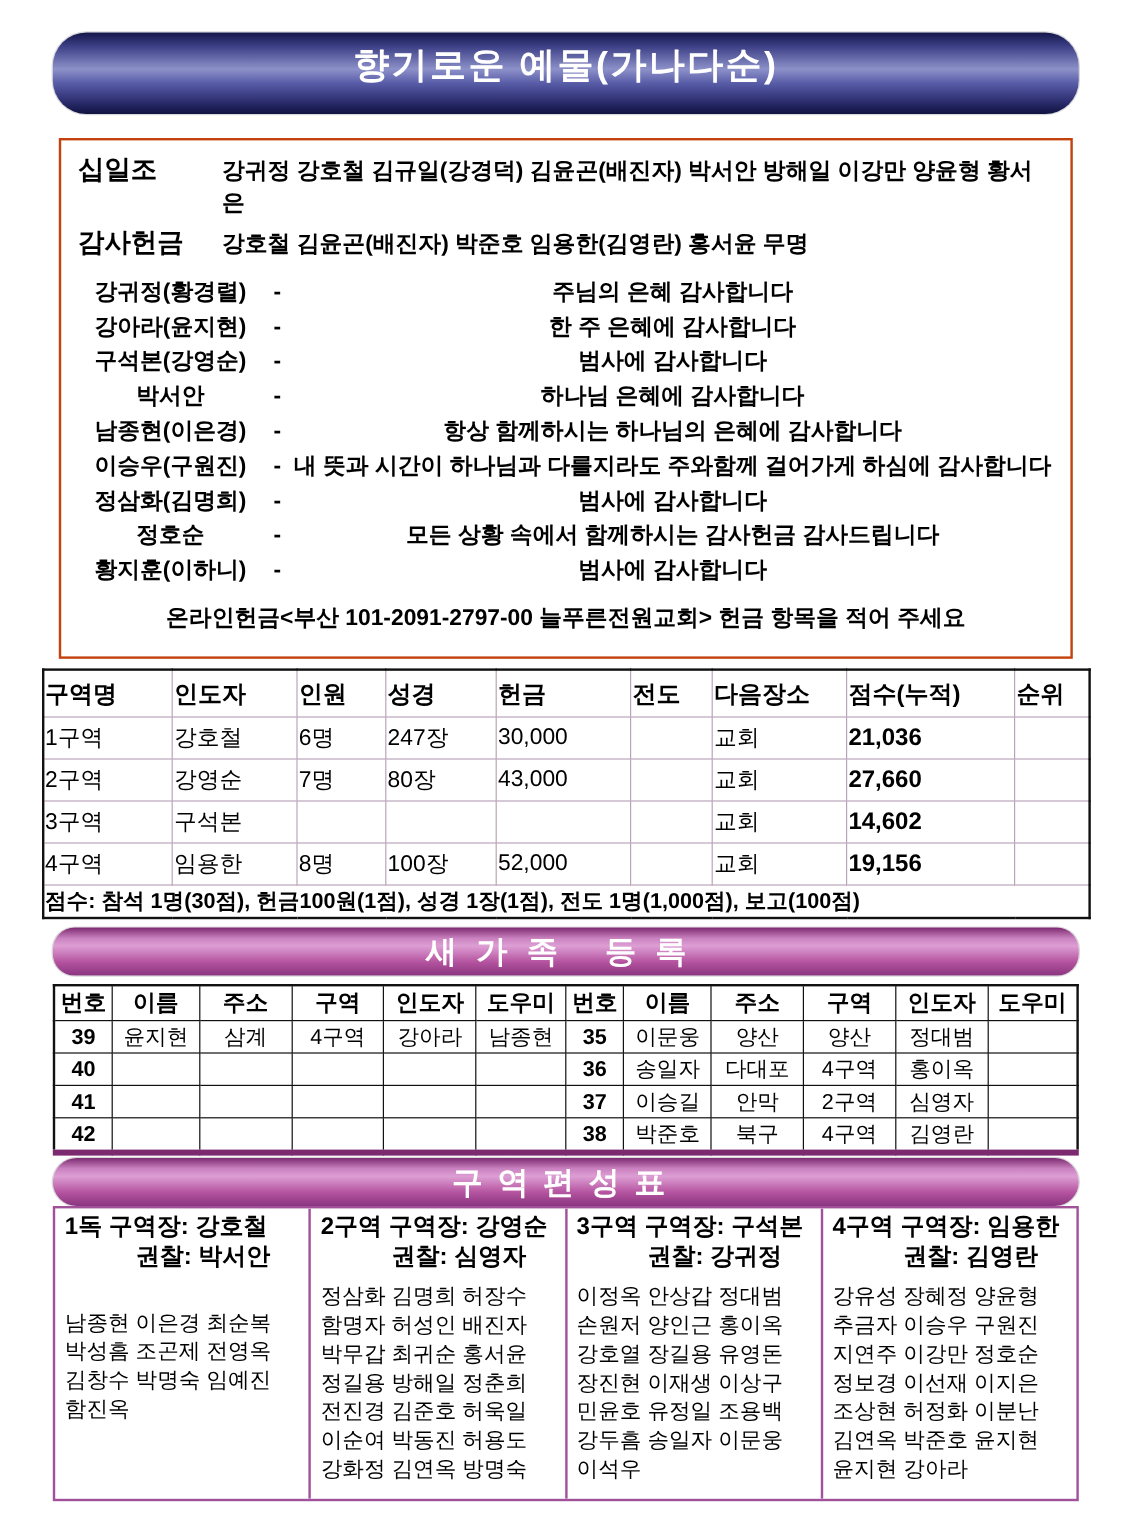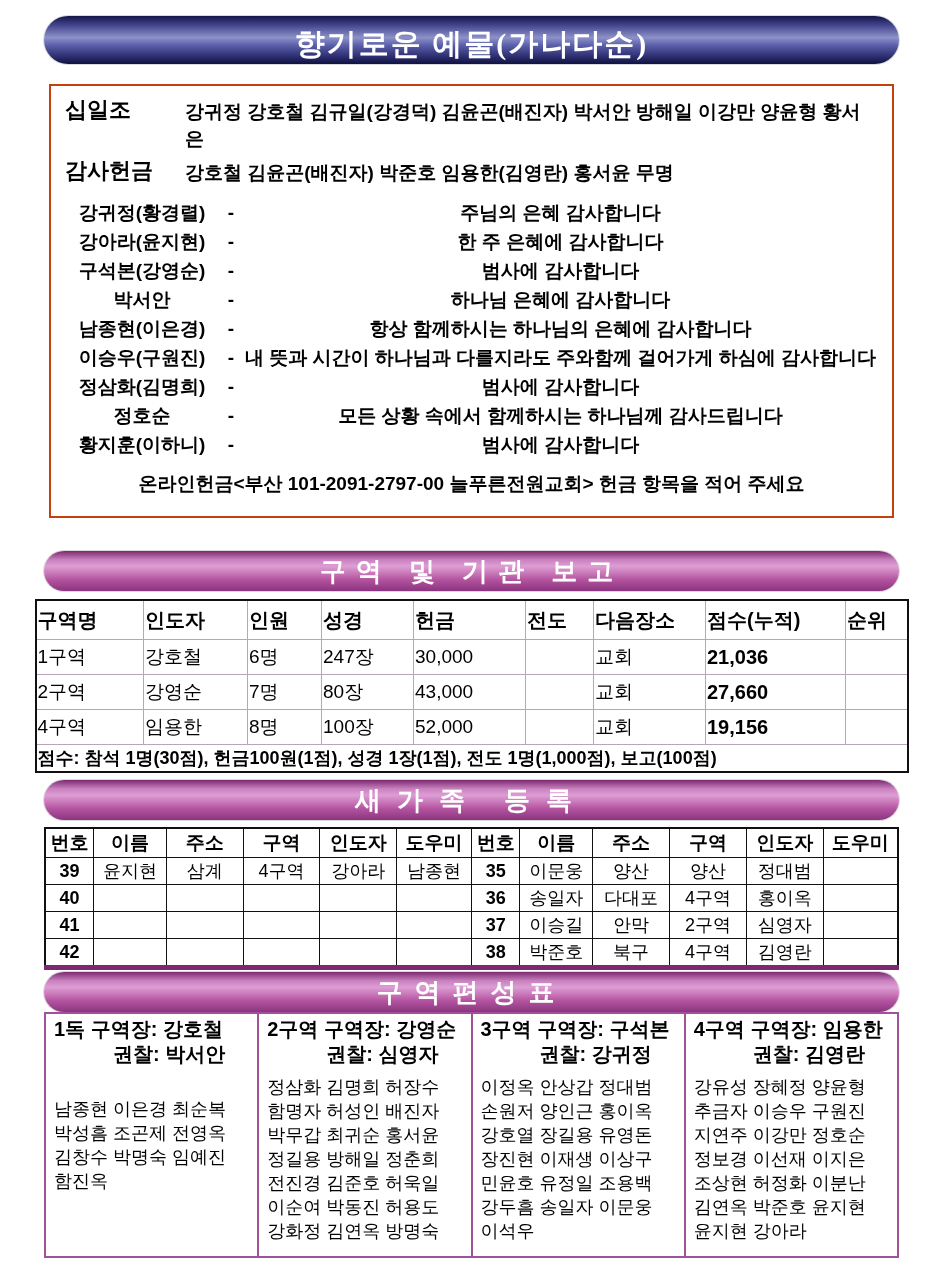--- a/index.html
+++ b/index.html
@@ -2,29 +2,28 @@
 <html><head>
 <meta charset="utf-8">
 <style>
   html,body{margin:0;padding:0;background:#fff;}
   body{width:943px;height:1280px;font-family:"Liberation Sans","DejaVu Sans",sans-serif;color:#000;}
   .page{position:relative;width:943px;height:1280px;background:#fff;overflow:hidden;}
 
   .banner{margin:0 auto;border-radius:28px;color:#fff;text-align:center;font-weight:bold;
           box-shadow:0 0 0 1px rgba(0,0,0,0.15);}
   .banner.blue{
-    width:855px;height:48px;line-height:56px;font-size:30px;margin-top:16px;letter-spacing:2px;
+    width:855px;height:68px;line-height:56px;font-size:30px;margin-top:27px;letter-spacing:2px;
     background:linear-gradient(180deg,#14164a 0%,#3f4288 18%,#8d91c9 45%,#595da8 62%,#2b2d6e 85%,#101240 100%);
-    font-family:Liberation Serif, serif;
   }
   .banner.pink{
     width:855px;height:40px;line-height:40px;font-size:26px;
     background:linear-gradient(180deg,#7c2a70 0%,#c981bf 22%,#dd9ed4 38%,#b4539f 72%,#8a3580 100%);
   }
-  .sp10{letter-spacing:10px;} .sp16{letter-spacing:16px;} .sp12{letter-spacing:12px;}
+  .sp10{letter-spacing:10px;} .sp16{letter-spacing:16px;border-radius:18px;} .sp12{letter-spacing:12px;}
   .mt33{margin-top:33px;} .mt7{margin-top:7px;} .mt2{margin-top:2px;}
 
   .offer-box{width:845px;height:434px;margin:20px auto 0;border:2px solid #c2410c;
              padding:10px 14px 0;box-sizing:border-box;overflow:hidden;}
   .offer-row{display:flex;margin-bottom:5px;}
   .offer-label{width:120px;flex:none;font-size:22px;font-weight:bold;line-height:28px;}
   .offer-val{flex:1;font-size:19px;font-weight:bold;line-height:27px;padding-top:2px;}
   .notes{margin-top:12px;}
   .note{display:flex;font-size:19px;font-weight:bold;line-height:29px;text-align:center;}
   .note-name{width:154px;flex:none;}
@@ -117,34 +116,31 @@
           <span class="note-text">내 뜻과 시간이 하나님과 다를지라도 주와함께 걸어가게 하심에 감사합니다</span>
         </div>
         <div class="note">
           <span class="note-name">정삼화(김명희)</span>
           <span class="note-dash">-</span>
           <span class="note-text">범사에 감사합니다</span>
         </div>
         <div class="note">
           <span class="note-name">정호순</span>
           <span class="note-dash">-</span>
-          <span class="note-text">모든 상황 속에서 함께하시는 하나님께 감사드립니다</span>
+          <span class="note-text">모든 상황 속에서 함께하시는 감사헌금 감사드립니다</span>
         </div>
         <div class="note">
           <span class="note-name">황지훈(이하니)</span>
           <span class="note-dash">-</span>
           <span class="note-text">범사에 감사합니다</span>
         </div>
       </div>
     <div class="online">온라인헌금&lt;부산 101-2091-2797-00 늘푸른전원교회&gt; 헌금 항목을 적어 주세요</div>
   </div>
 
-  <div class="banner pink mt33 sp10">
-    <span>구역 및 기관 보고</span>
-  </div>
 
   <table class="report">
     <colgroup>
         <col>
         <col>
         <col>
         <col>
         <col>
         <col>
         <col>
@@ -178,20 +174,31 @@
         </tr>
         <tr>
           <td>2구역</td>
           <td>강영순</td>
           <td>7명</td>
           <td>80장</td>
           <td>43,000</td>
           <td></td>
           <td>교회</td>
           <td class="score">27,660</td>
+          <td></td>
+        </tr>
+        <tr>
+          <td>3구역</td>
+          <td>구석본</td>
+          <td></td>
+          <td></td>
+          <td></td>
+          <td></td>
+          <td>교회</td>
+          <td class="score">14,602</td>
           <td></td>
         </tr>
         <tr>
           <td>4구역</td>
           <td>임용한</td>
           <td>8명</td>
           <td>100장</td>
           <td>52,000</td>
           <td></td>
           <td>교회</td>

